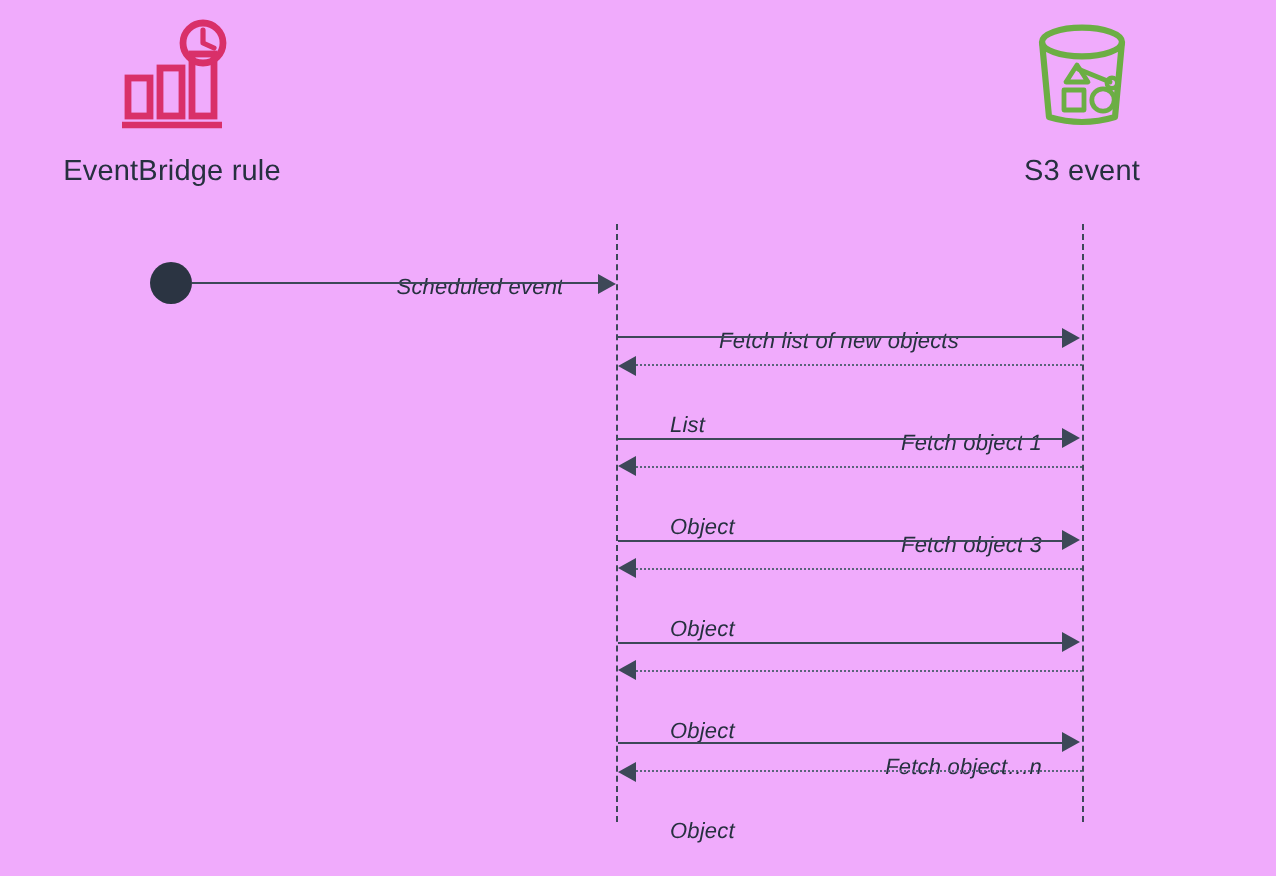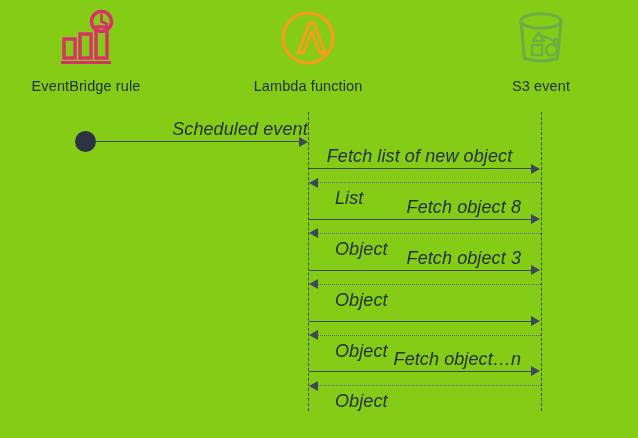--- a/index.html
+++ b/index.html
@@ -10,21 +10,21 @@
   body {
     font-family: "Liberation Sans", sans-serif;
     width: 638px;
     height: 438px;
     overflow: hidden;
   }
   #canvas {
     position: relative;
     width: 638px;
     height: 438px;
-    background: #84cc16;
+    background: #f0abfc;
   }
 
   
   .participant {
     position: absolute;
     width: 160px;
     text-align: center;
   }
   .participant .icon-box {
     width: 60px;
@@ -87,24 +87,25 @@
   .arrow-head.left {
     border-top: 5px solid transparent;
     border-bottom: 5px solid transparent;
     border-right: 9px solid #3d4858;
   }
 
   
   .msg-label {
     position: absolute;
     font-style: italic;
-    font-size: 18px;
+    font-size: 11px;
     color: #26303f;
     white-space: nowrap;
     letter-spacing: .1px;
+    margin-top: 19px;
   }
   .msg-label.center { text-align: center; }
   .msg-label.right  { text-align: right; }
   .msg-label.left   { text-align: left; font-style: italic; }
 
   
   .icon-box svg { display: block; width: 60px; height: 60px; }
 </style>
 </head>
 <body>
@@ -120,32 +121,20 @@
           <rect x="40" y="19" width="11" height="31"></rect>
           <line x1="5" y1="54.5" x2="55" y2="54.5" stroke-width="3.2"></line>
           <circle cx="45.5" cy="13.5" r="10"></circle>
           <polyline points="45.5,7 45.5,13.5 51,16" stroke-width="2.6" stroke-linecap="round" stroke-linejoin="round"></polyline>
         </g>
       </svg>
     </div>
     <div class="p-label">EventBridge rule</div>
   </div>
 
-  <div class="participant" id="p-lambda">
-    <div class="icon-box">
-      <svg viewBox="0 0 60 60" xmlns="http://www.w3.org/2000/svg">
-        <g fill="none" stroke="#f99b1d" stroke-width="3.1">
-          <circle cx="30" cy="30" r="25"></circle>
-          <path d="M20 45 L31 15 L36 15 L47 45 L41.5 45 L33.5 23 L25.5 45 Z" stroke-width="2.8" stroke-linejoin="round"></path>
-          <path d="M20 45 L25.5 30.5" stroke-width="2.8" stroke-linecap="round"></path>
-        </g>
-      </svg>
-    </div>
-    <div class="p-label">Lambda function</div>
-  </div>
 
   <div class="participant" id="p-s3">
     <div class="icon-box">
       <svg viewBox="0 0 60 60" xmlns="http://www.w3.org/2000/svg">
         <g fill="none" stroke="#6cae44" stroke-width="3.1" stroke-linejoin="round">
           <ellipse cx="30" cy="13" rx="20" ry="7.2"></ellipse>
           <path d="M10 13 L13.5 50.5 Q30 55.5 46.5 50.5 L50 13"></path>
           <polygon points="22,33 27.5,24.5 33,33" stroke-width="2.4"></polygon>
           <rect x="21" y="37" width="10" height="10" stroke-width="2.4"></rect>
           <circle cx="40.5" cy="42" r="5.6" stroke-width="2.4"></circle>
@@ -159,29 +148,29 @@
 
   <div class="lifeline" id="lifeline-lambda"></div>
   <div class="lifeline" id="lifeline-s3"></div>
 
   <div id="start-node"></div>
 
   <div class="msg-label center" style="left:150px; top:119px; width:180px;">Scheduled event</div>
   <div class="arrow-line" style="left:96px; top:141px; width:204px;"></div>
   <div class="arrow-head right" style="left:299px; top:136.5px;"></div>
 
-  <div class="msg-label center" style="left:318px; top:146px; width:203px;">Fetch list of new object</div>
+  <div class="msg-label center" style="left:318px; top:146px; width:203px;">Fetch list of new objects</div>
   <div class="arrow-line" style="left:309px; top:168px; width:223px;"></div>
   <div class="arrow-head right" style="left:531px; top:163.5px;"></div>
 
   <div class="arrow-line dotted" style="left:318px; top:182px; width:223px;"></div>
   <div class="arrow-head left" style="left:309px; top:177.5px;"></div>
   <div class="msg-label left" style="left:335px; top:188px; width:120px;">List</div>
 
-  <div class="msg-label right" style="left:330px; top:197px; width:191px;">Fetch object 8</div>
+  <div class="msg-label right" style="left:330px; top:197px; width:191px;">Fetch object 1</div>
   <div class="arrow-line" style="left:309px; top:218.5px; width:223px;"></div>
   <div class="arrow-head right" style="left:531px; top:214px;"></div>
 
   <div class="arrow-line dotted" style="left:318px; top:232.5px; width:223px;"></div>
   <div class="arrow-head left" style="left:309px; top:228px;"></div>
   <div class="msg-label left" style="left:335px; top:238.5px; width:120px;">Object</div>
 
   <div class="msg-label right" style="left:330px; top:248px; width:191px;">Fetch object 3</div>
   <div class="arrow-line" style="left:309px; top:269.5px; width:223px;"></div>
   <div class="arrow-head right" style="left:531px; top:265px;"></div>
@@ -190,21 +179,21 @@
   <div class="arrow-head left" style="left:309px; top:279px;"></div>
   <div class="msg-label left" style="left:335px; top:289.5px; width:120px;">Object</div>
 
   <div class="arrow-line" style="left:309px; top:320.5px; width:223px;"></div>
   <div class="arrow-head right" style="left:531px; top:316px;"></div>
 
   <div class="arrow-line dotted" style="left:318px; top:334.5px; width:223px;"></div>
   <div class="arrow-head left" style="left:309px; top:330px;"></div>
   <div class="msg-label left" style="left:335px; top:340.5px; width:120px;">Object</div>
 
-  <div class="msg-label right" style="left:330px; top:349px; width:191px;">Fetch object…n</div>
+  <div class="msg-label right" style="left:330px; top:359px; width:191px;">Fetch object…n</div>
   <div class="arrow-line" style="left:309px; top:370.5px; width:223px;"></div>
   <div class="arrow-head right" style="left:531px; top:366px;"></div>
 
   <div class="arrow-line dotted" style="left:318px; top:385px; width:223px;"></div>
   <div class="arrow-head left" style="left:309px; top:380.5px;"></div>
   <div class="msg-label left" style="left:335px; top:391px; width:120px;">Object</div>
 
 </div>
 
 </body></html>

